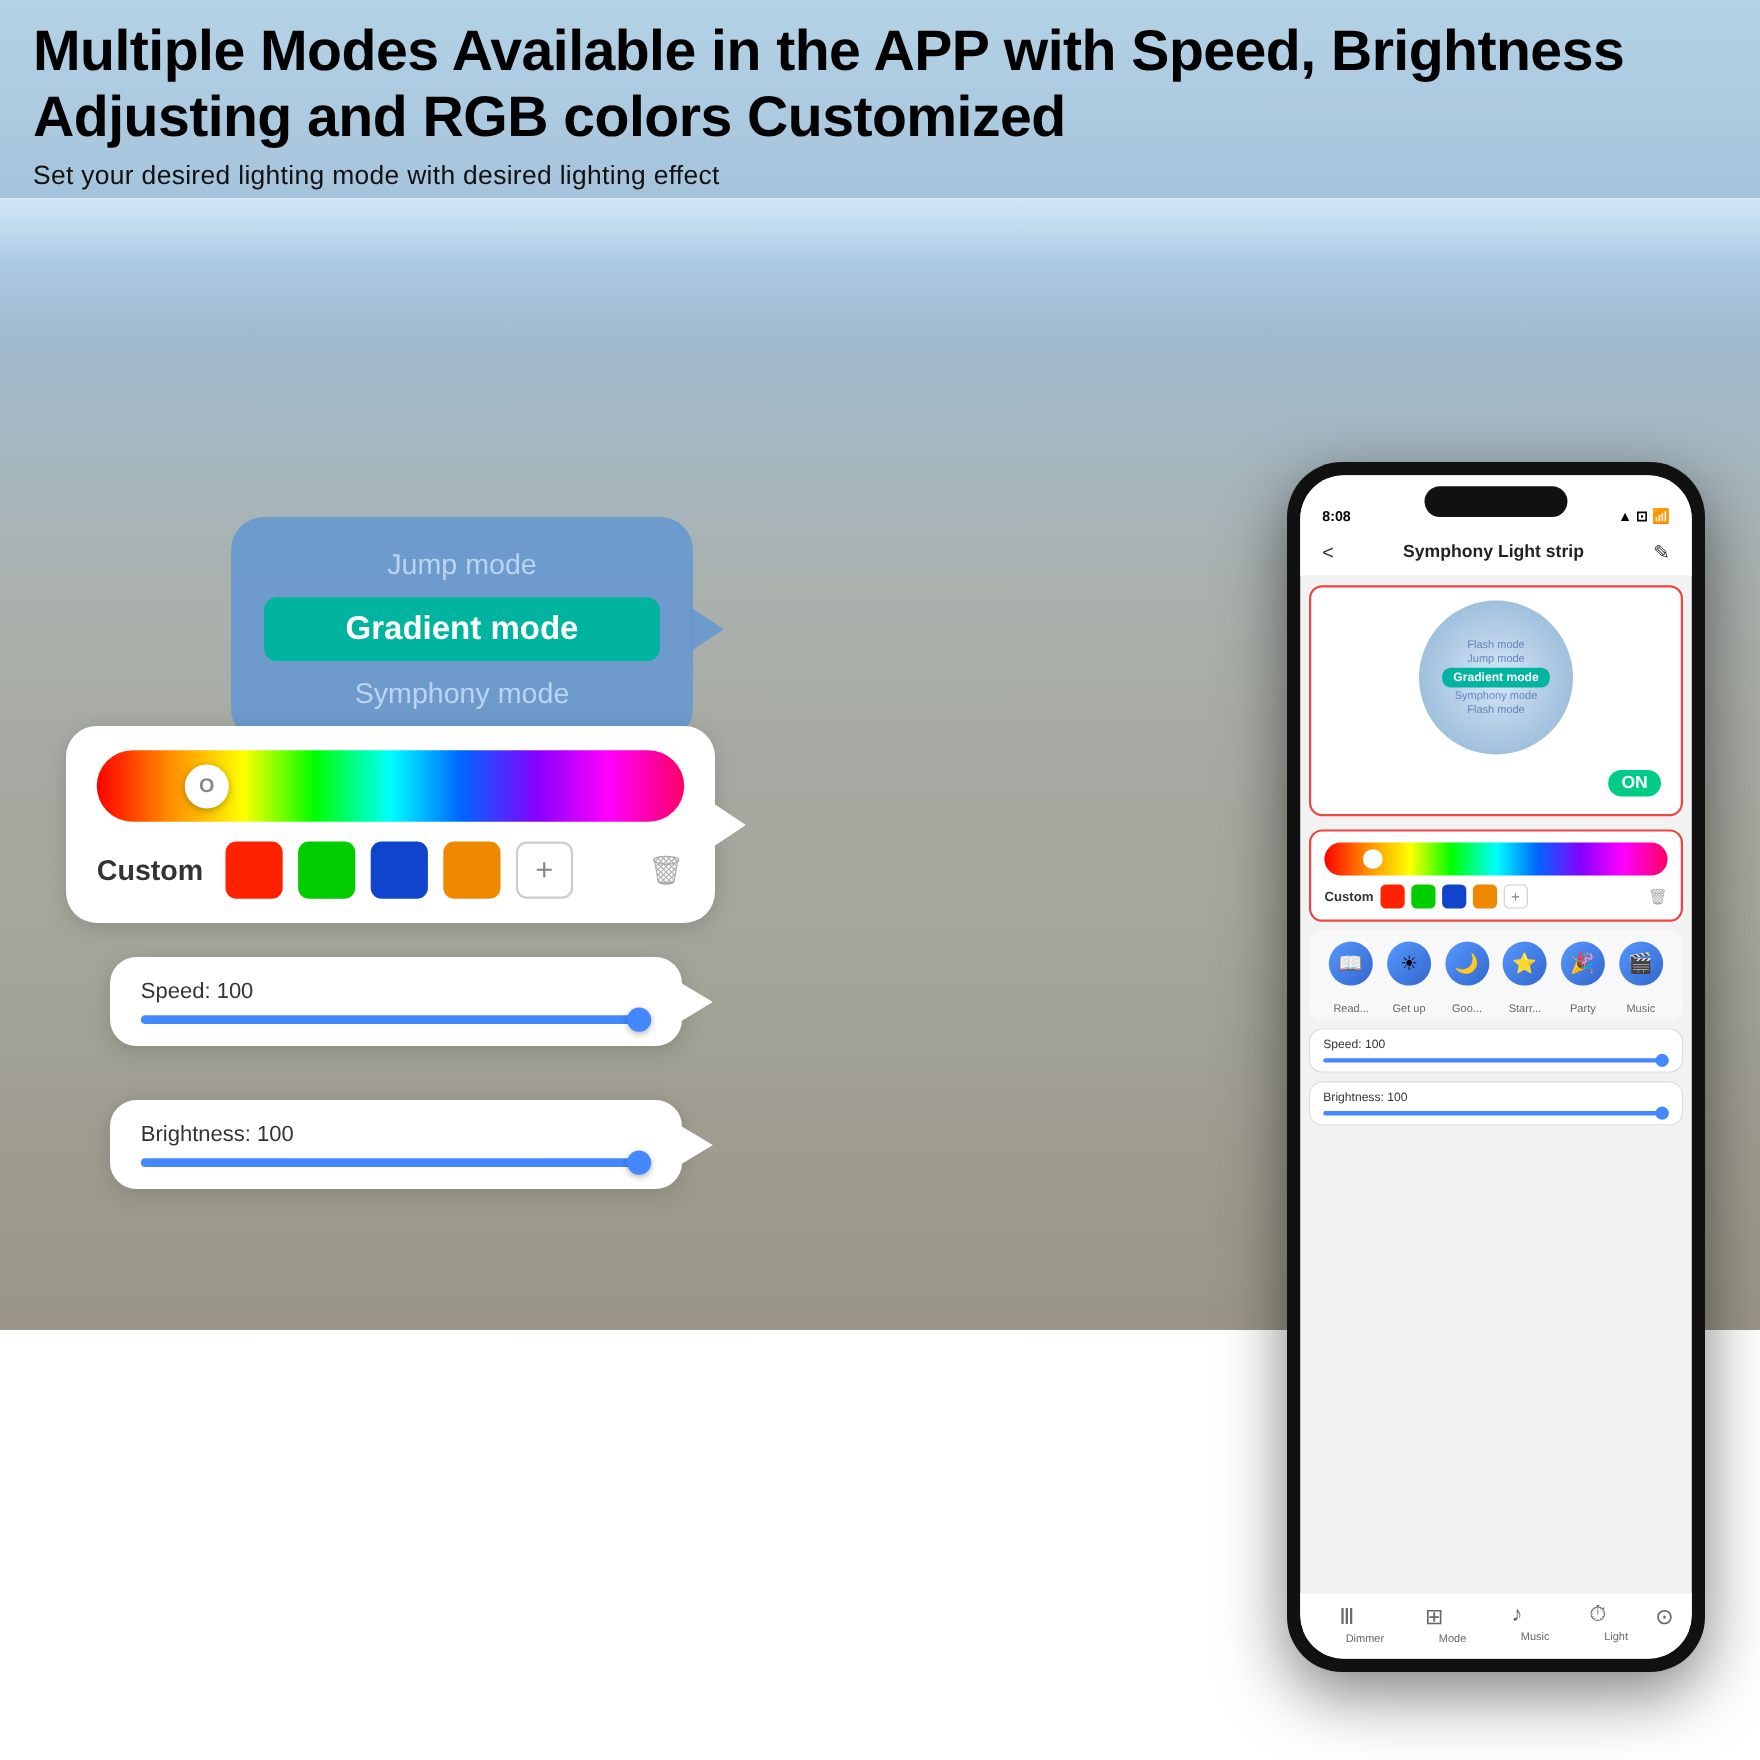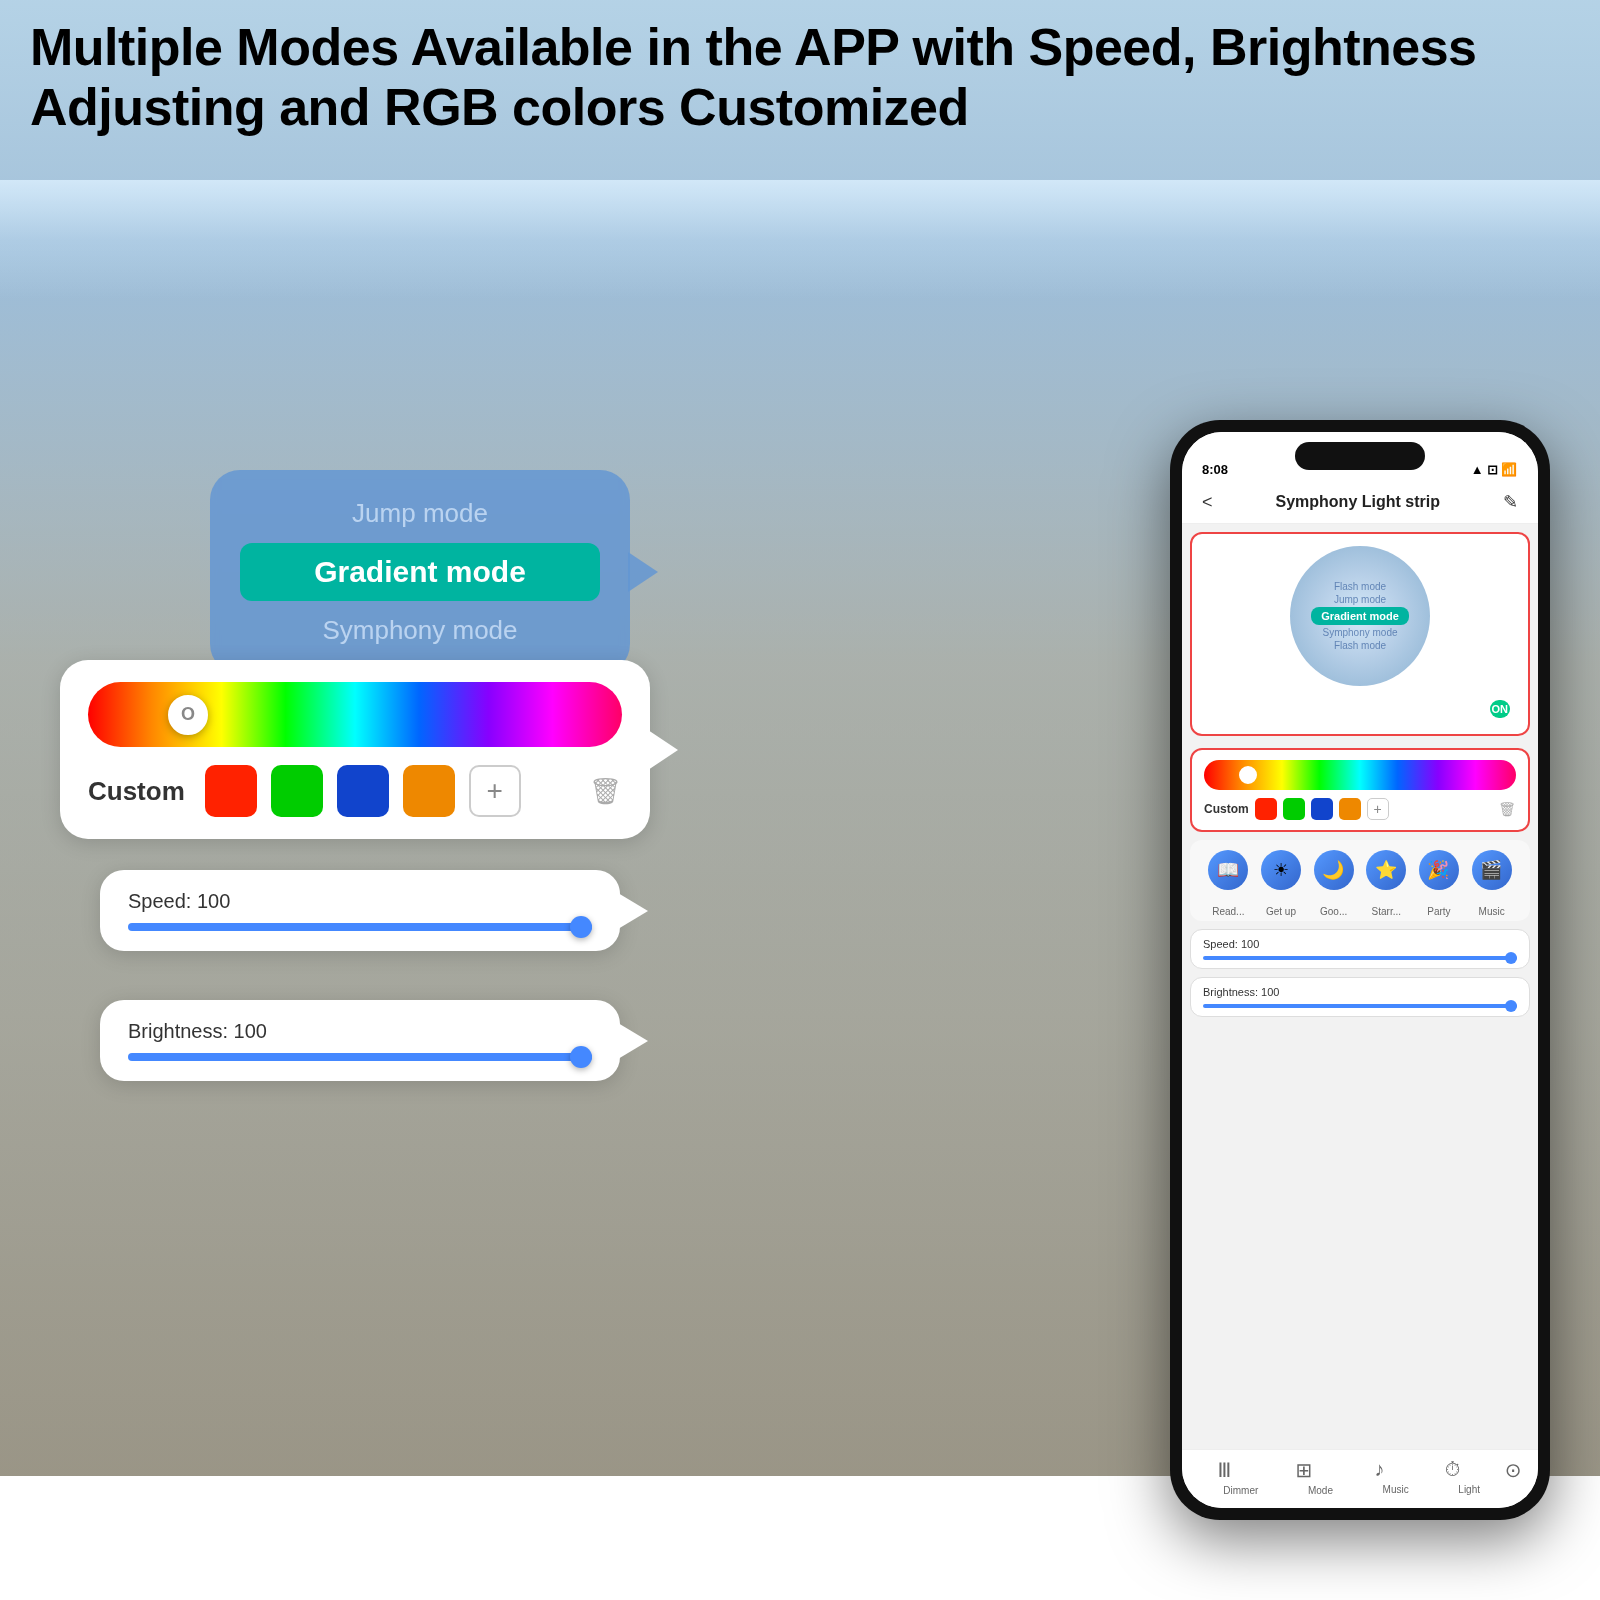--- a/index.html
+++ b/index.html
@@ -31,21 +31,21 @@
           rgba(200,185,160,0.6) 45%,
           rgba(190,175,150,0.7) 70%,
           rgba(170,155,130,0.8) 100%
         );
       z-index: 0;
     }
 
     .page-container {
       position: relative;
       width: 1600px;
-      height: 1476px;
+      height: 1209px;
       z-index: 1;
       border-radius: 31px;
     }
 
     
     .header-section {
       position: absolute;
       top: 18px;
       left: 30px;
       right: 30px;
@@ -416,22 +416,22 @@
 
     .phone-on-toggle {
       display: flex;
       justify-content: flex-end;
       padding: 4px 6px;
     }
 
     .toggle-btn {
       background: #00cc88;
       border-radius: 12px;
-      padding: 3px 2px;
-      font-size: 11px;
+      padding: 3px 12px;
+      font-size: 16px;
       color: white;
       font-weight: 600;
     }
 
     
     .phone-color-section {
       background: white;
       margin: 4px 8px;
       border-radius: 12px;
       border: 2px solid #e44;
@@ -606,20 +606,21 @@
 <body>
 
 <div class="page-container">
 
   <div class="bg-image"></div>
   <div class="room-bg"></div>
   <div class="ceiling-light"></div>
 
   <div class="header-section">
     <div class="header-title">Multiple Modes Available in the APP with Speed, Brightness Adjusting and RGB colors Customized</div>
+    <div class="header-subtitle">Set your desired lighting mode with desired lighting effect</div>
   </div>
 
   <div class="mode-bubble">
     <div class="mode-item">Jump mode</div>
     <div class="mode-item active">Gradient mode</div>
     <div class="mode-item">Symphony mode</div>
   </div>
 
   <div class="color-bubble">
     <div class="color-gradient-bar">

